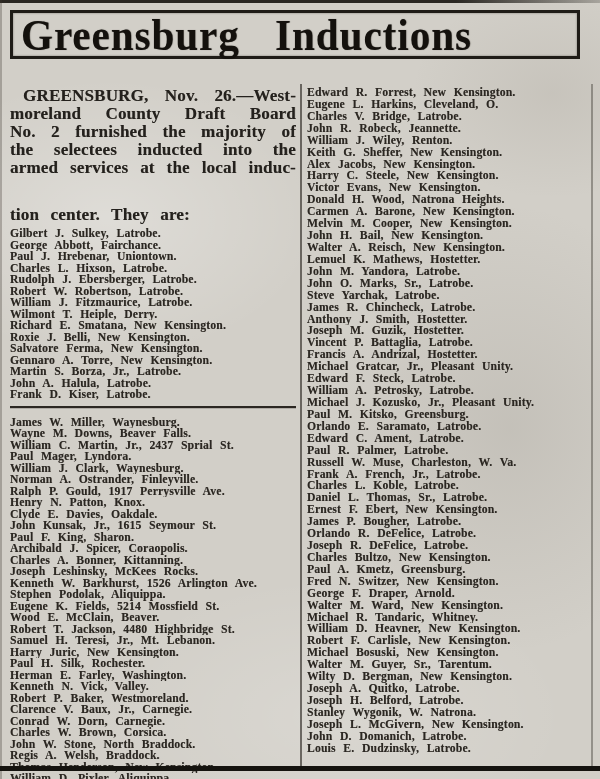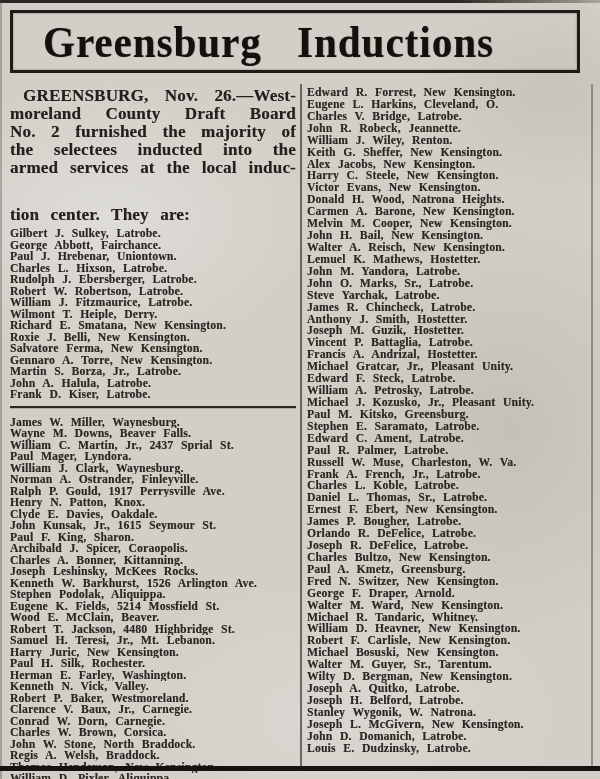--- a/index.html
+++ b/index.html
@@ -19,23 +19,23 @@
     color:#2b2823;
   }
   .top-rule { position:absolute; top:0; left:0; width:600px; height:3px;
     background:linear-gradient(to right,#2a2722 0%,#2a2722 76%,rgba(42,39,34,0.25) 100%); }
   .left-edge-rule { position:absolute; top:0; left:0; width:2px; height:779px; background:rgba(58,53,46,0.30); }
   .right-edge-rule { position:absolute; left:591px; top:84px; width:2px; height:682px; background:rgba(45,41,35,0.38); }
   .column-rule { position:absolute; left:300px; top:84px; width:2px; height:682px; background:rgba(40,36,31,0.62); }
   .bottom-rule { position:absolute; left:0; top:766px; width:600px; height:5px; background:#15130f; }
 
   .headline-box {
-    position:absolute; left:10px; top:10px; width:570px; height:63px;
+    position:absolute; left:10px; top:10px; width:570px; height:49px;
     border:3px solid #1f1c17; box-sizing:border-box;
-    display:flex; align-items:center; padding-left:30px;
+    display:flex; align-items:center; padding-left:8px;
     box-shadow:0 0 2px rgba(30,26,22,0.5) inset;
   }
   .headline {
     font-size:41px; font-weight:bold; color:#14110d;
     letter-spacing:1px; word-spacing:24px; white-space:nowrap;
     transform:scaleY(1.06); transform-origin:center;
     text-shadow:0.5px 0.5px 0.8px rgba(25,21,17,0.55);
   }
 
   .col-left  { position:absolute; left:10px;  top:87px; width:286px; }
@@ -162,21 +162,21 @@
         <div class="name-line">James R. Chincheck, Latrobe.</div>
         <div class="name-line">Anthony J. Smith, Hostetter.</div>
         <div class="name-line">Joseph M. Guzik, Hostetter.</div>
         <div class="name-line">Vincent P. Battaglia, Latrobe.</div>
         <div class="name-line">Francis A. Andrizal, Hostetter.</div>
         <div class="name-line">Michael Gratcar, Jr., Pleasant Unity.</div>
         <div class="name-line">Edward F. Steck, Latrobe.</div>
         <div class="name-line">William A. Petrosky, Latrobe.</div>
         <div class="name-line">Michael J. Kozusko, Jr., Pleasant Unity.</div>
         <div class="name-line">Paul M. Kitsko, Greensburg.</div>
-        <div class="name-line">Stephen E. Saramato, Latrobe.</div>
+        <div class="name-line">Orlando E. Saramato, Latrobe.</div>
         <div class="name-line">Edward C. Ament, Latrobe.</div>
         <div class="name-line">Paul R. Palmer, Latrobe.</div>
         <div class="name-line">Russell W. Muse, Charleston, W. Va.</div>
         <div class="name-line">Frank A. French, Jr., Latrobe.</div>
         <div class="name-line">Charles L. Koble, Latrobe.</div>
         <div class="name-line">Daniel L. Thomas, Sr., Latrobe.</div>
         <div class="name-line">Ernest F. Ebert, New Kensington.</div>
         <div class="name-line">James P. Bougher, Latrobe.</div>
         <div class="name-line">Orlando R. DeFelice, Latrobe.</div>
         <div class="name-line">Joseph R. DeFelice, Latrobe.</div>

